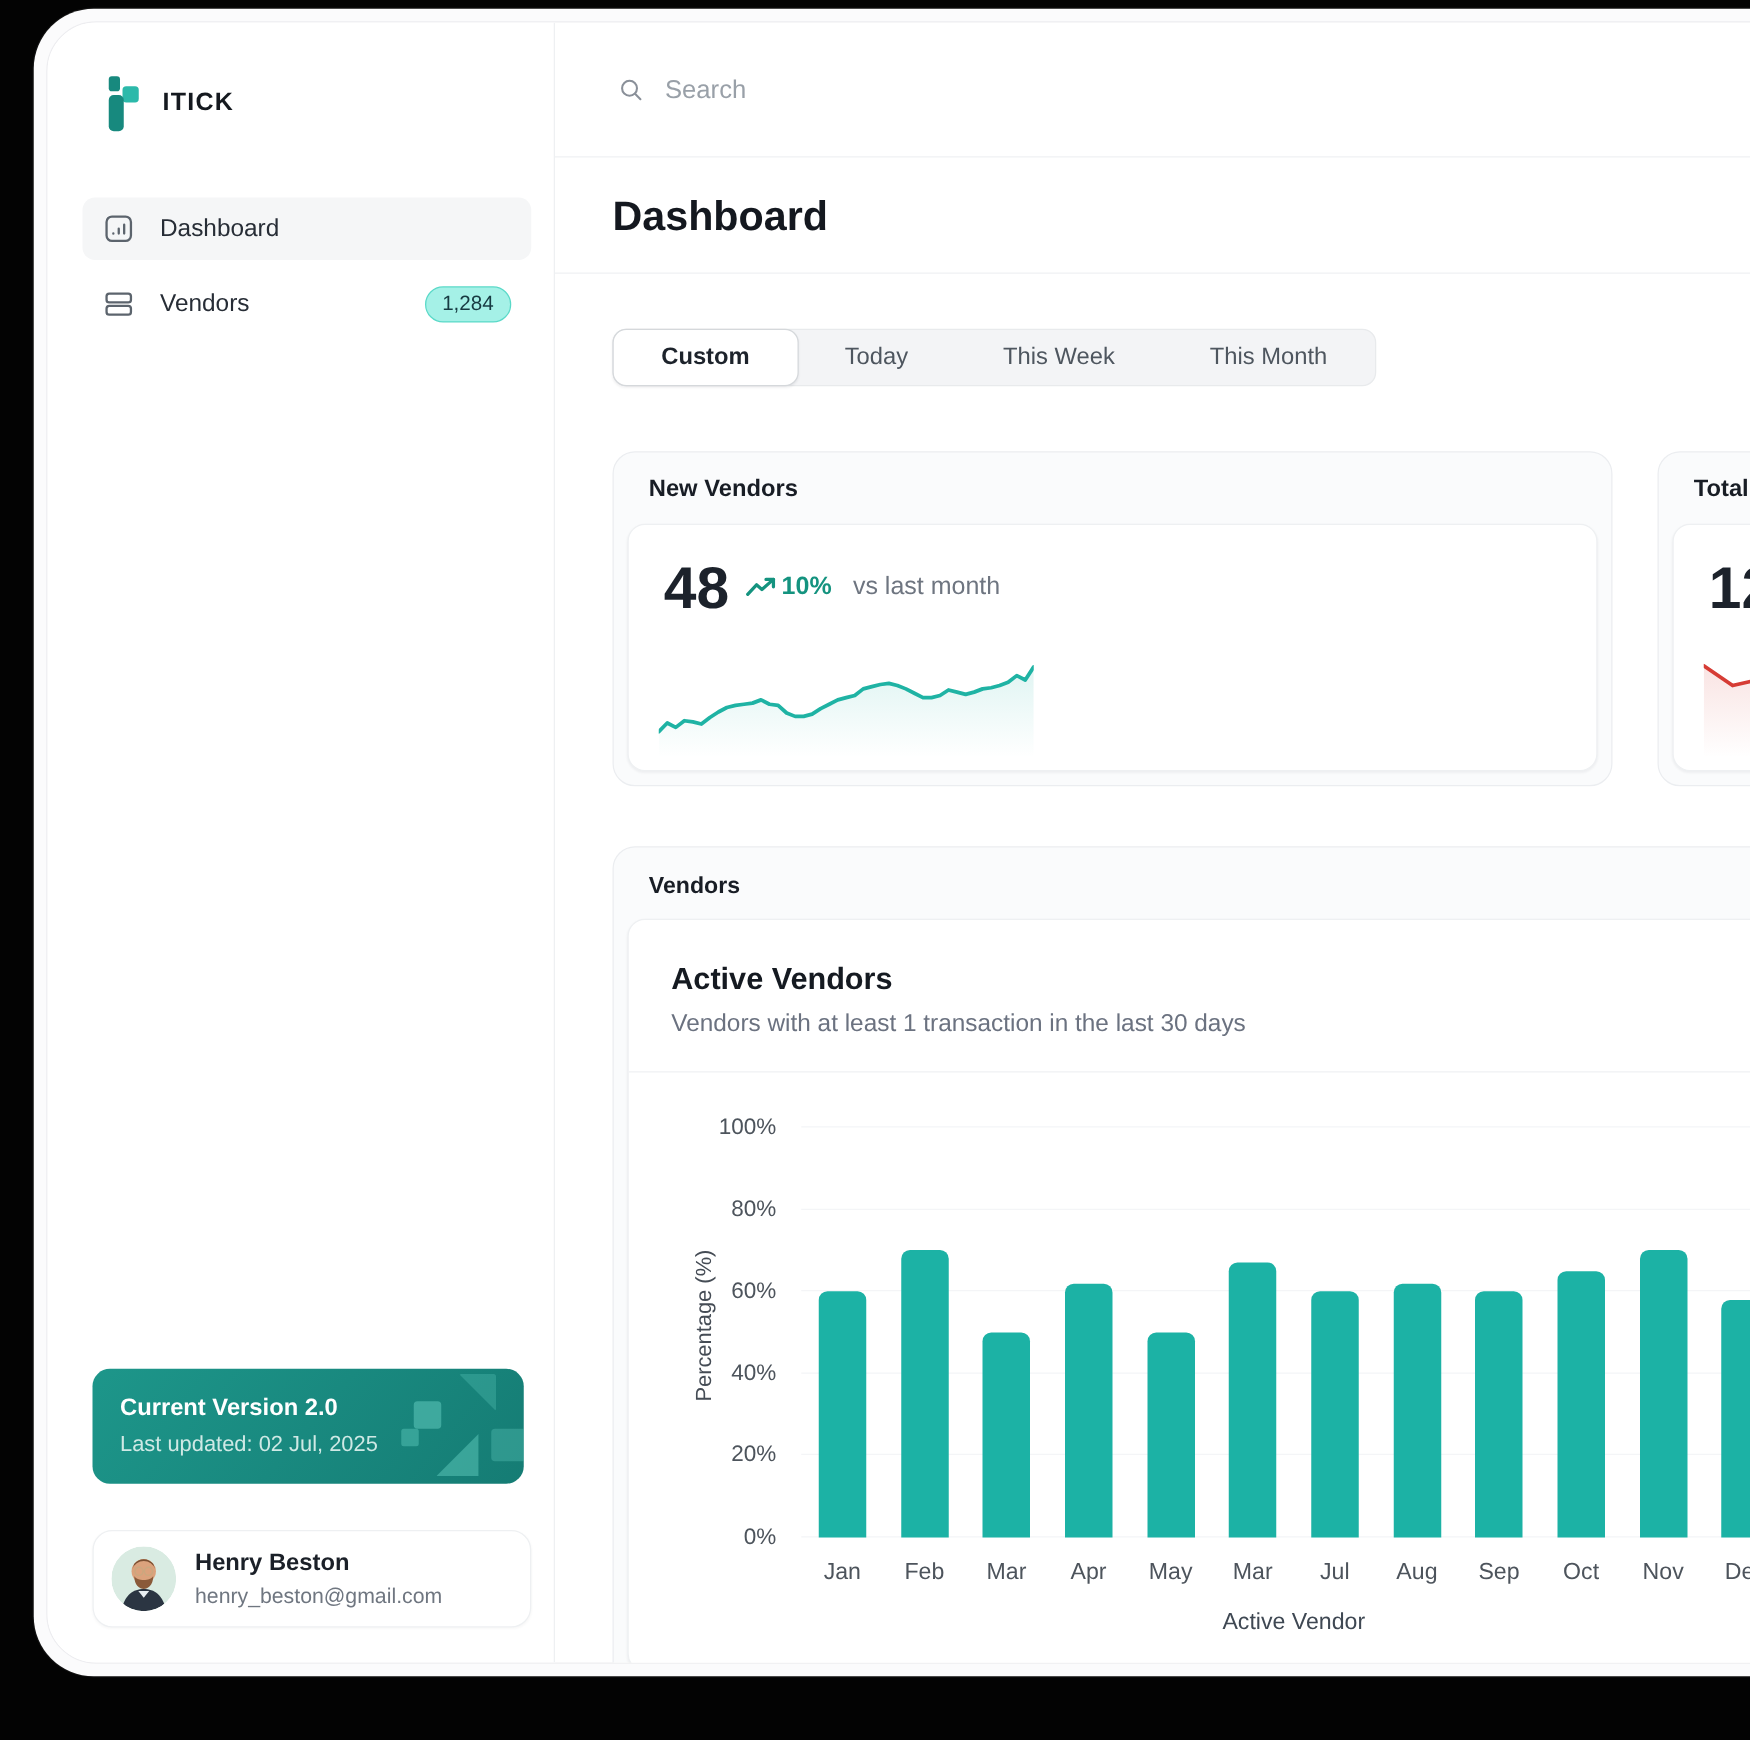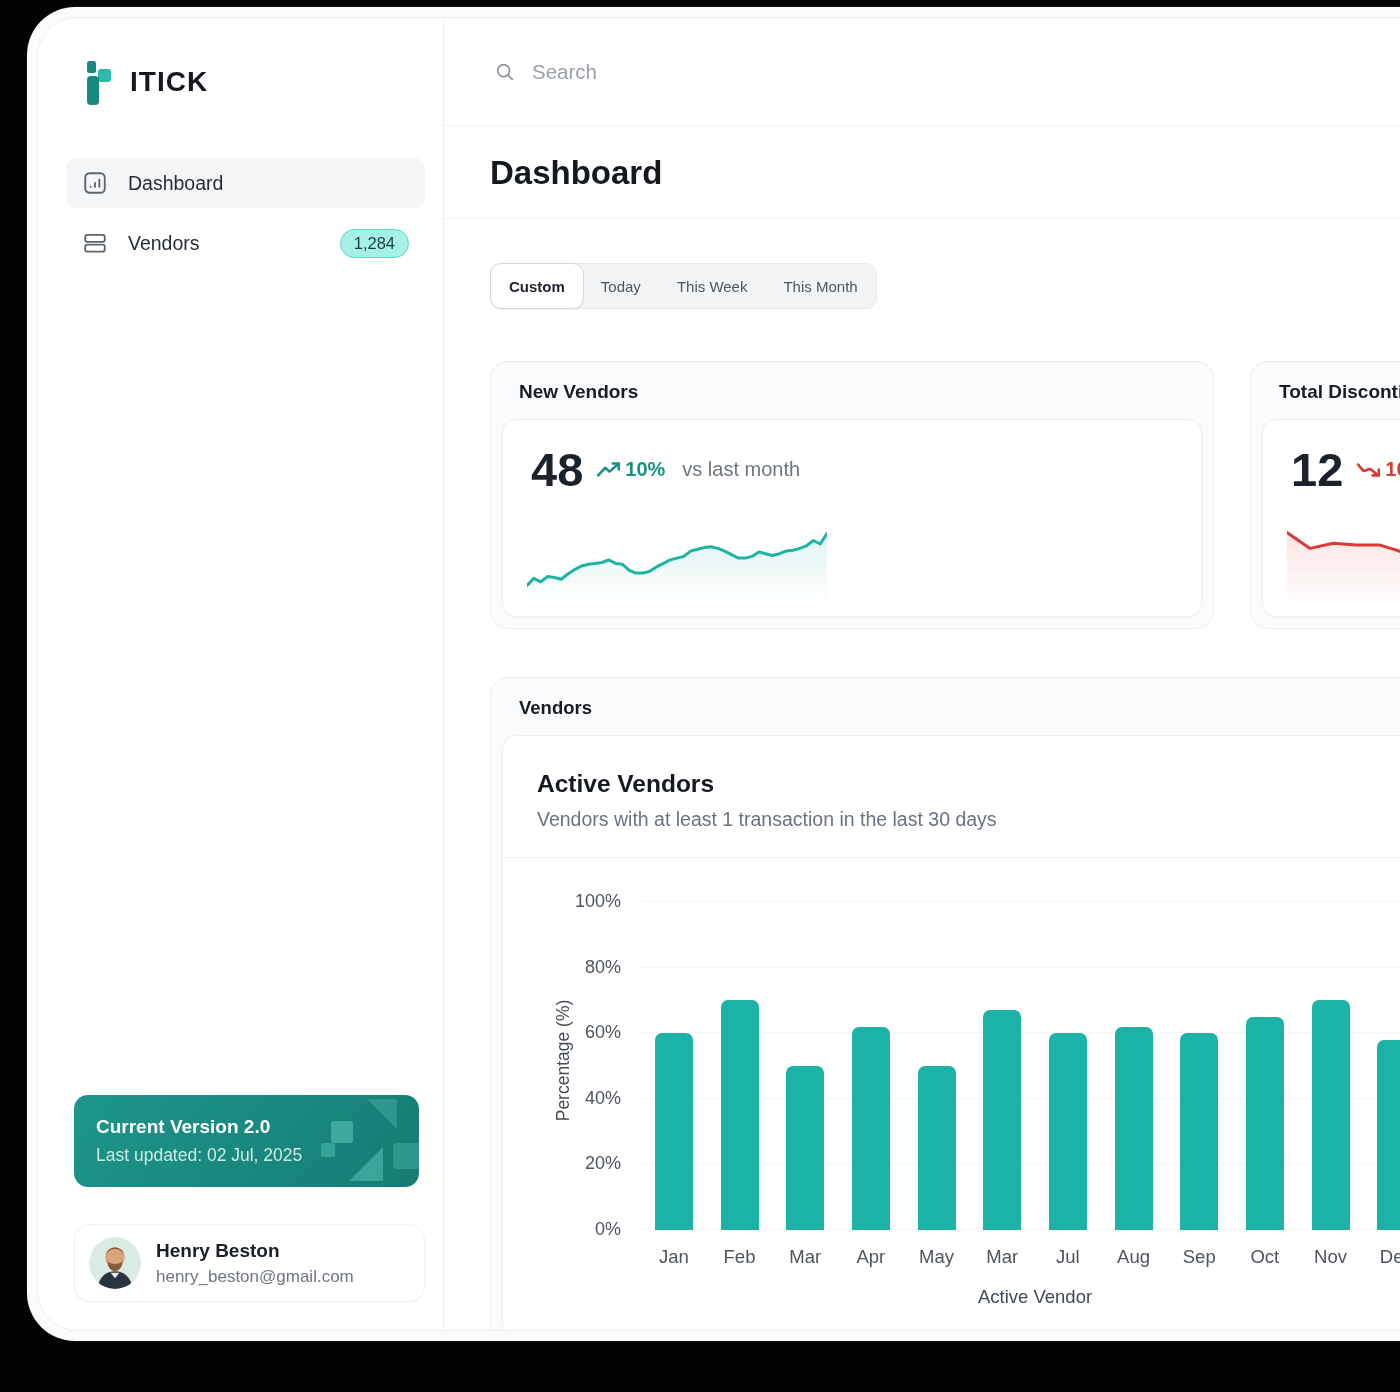--- a/index.html
+++ b/index.html
@@ -10,21 +10,21 @@
   .window { position:absolute; left:27px; top:7px; width:1450px; height:1334px;
     background:#fbfbfc; border-radius:48px 0 0 48px; padding:10px 0 10px 10px;
     box-shadow:0 0 0 1px rgba(255,255,255,.06); }
   .window-inner { width:100%; height:100%; background:#ffffff; border-radius:40px 0 0 40px;
     border:1px solid #ededf0; overflow:hidden; display:flex; }
 
   
   .sidebar { width:406px; flex-shrink:0; border-right:1px solid #eef0f2;
     display:flex; flex-direction:column; padding:40px 18px 24px 28px; background:#fff; }
   .logo-row { display:flex; align-items:center; gap:14px; margin-left:20px; }
-  .logo-text { font-size:28px; font-weight:700; letter-spacing:1px; color:#15191f; }
+  .logo-text { font-size:20px; font-weight:700; letter-spacing:1px; color:#15191f; }
   .nav { margin-top:52px; display:flex; flex-direction:column; gap:10px; }
   .nav-item { height:50px; border-radius:10px; display:flex; align-items:center;
     padding:0 16px; gap:20px; cursor:pointer; }
   .nav-item.active { background:#f5f6f7; }
   .nav-label { font-size:19.5px; font-weight:500; color:#272d36; flex:1; }
   .nav-icon { width:26px; height:26px; color:#5c646d; flex-shrink:0; }
   .badge { background:#a5f1e7; border:1.5px solid #5ad9c8; border-radius:999px;
     padding:4px 13px; font-size:16.5px; color:#173a42; }
   .sidebar-spacer { flex:1; }
 
@@ -52,28 +52,28 @@
   .search-row { height:108px; flex-shrink:0; display:flex; align-items:center;
     gap:16px; padding-left:50px; border-bottom:1px solid #f0f1f3; }
   .search-icon { width:22px; height:22px; color:#8a9099; }
   .search-text { font-size:20.5px; color:#99a0a8; }
   .title-row { padding:28px 0 26px 46px; border-bottom:1px solid #f0f1f3; }
   .page-title { font-size:33px; font-weight:700; color:#14181f; }
   .content { padding:44px 0 0 46px; flex:1; }
 
   .tabs { display:inline-flex; align-items:stretch; background:#f3f4f6;
     border:1px solid #e8eaec; border-radius:11px; height:46px; }
-  .tab { display:flex; align-items:center; padding:0 18px; font-size:15px;
+  .tab { display:flex; align-items:center; padding:0 38px; font-size:19px;
     color:#4e565f; cursor:pointer; }
   .tab.active { background:#fff; border:1px solid #d5d8db; border-radius:11px;
     margin:-1px; font-weight:700; color:#1d232b; box-shadow:0 1px 2px rgba(16,24,40,.06); }
 
   .cards-row { margin-top:52px; display:flex; gap:36px; }
   .card-outer { background:#fafbfc; border:1px solid #ebedf0; border-radius:18px; }
-  .card-outer.nv { width:724px; flex-shrink:0; }
+  .card-outer.nv { width:800px; flex-shrink:0; }
   .card-outer.td { flex:1; min-width:560px; }
   .card-head { padding:19px 28px 16px; font-size:19px; font-weight:700; color:#181d25; }
   .card-inner { margin:0 11px 11px; background:#fff; border:1px solid #eef0f2;
     border-radius:14px; height:198px; position:relative; overflow:hidden;
     box-shadow:0 1px 2px rgba(16,24,40,.05); }
   .stats { position:absolute; top:26px; left:28px; display:flex; align-items:center; gap:13px; }
   .stat-value { font-size:47px; font-weight:700; color:#1c222b; line-height:1; }
   .delta { display:flex; align-items:center; gap:3px; font-size:20px; font-weight:600; }
   .delta.up { color:#14937f; }
   .delta.down { color:#d63c35; }

